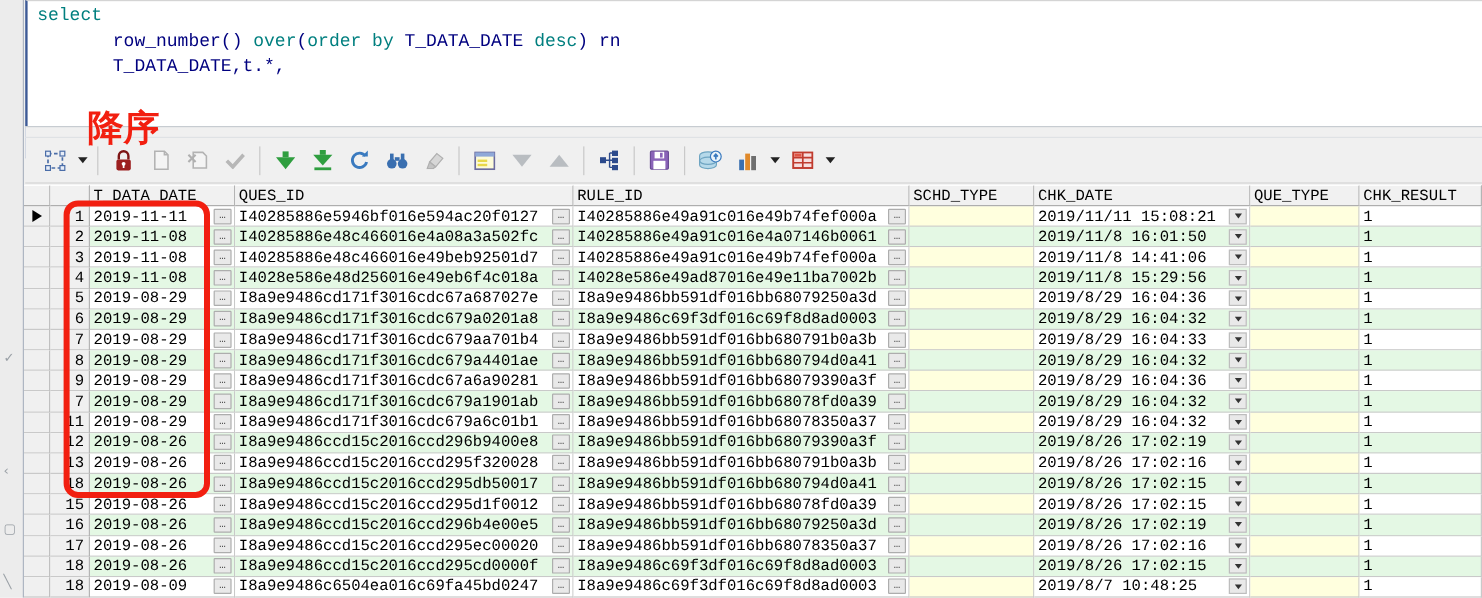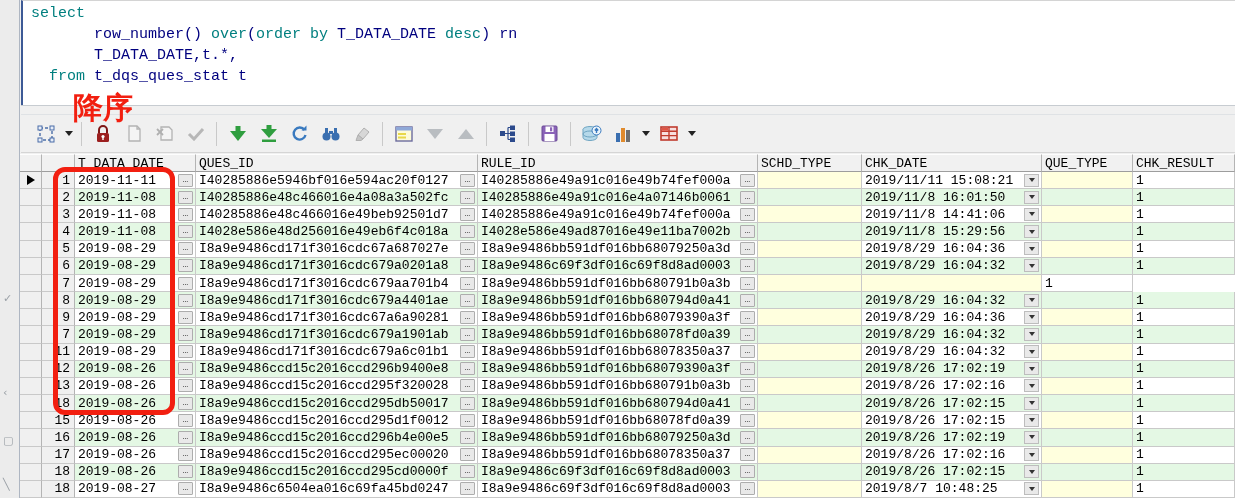--- a/index.html
+++ b/index.html
@@ -59,21 +59,20 @@
   <span class="strip-glyph" style="top:292px">✓</span>
   <span class="strip-glyph" style="top:386px">‹</span>
   <span class="strip-glyph" style="top:434px">▢</span>
   <span class="strip-glyph" style="top:478px">╲</span>
 </div>
 
 <div class="editor">
     <div class="ed-line"><span class="tok-kw">select</span></div>
     <div class="ed-line"><span class="tok-id">       row_number() </span><span class="tok-kw">over</span><span class="tok-id">(</span><span class="tok-kw">order by</span><span class="tok-id"> T_DATA_DATE </span><span class="tok-kw">desc</span><span class="tok-id">) rn</span></div>
     <div class="ed-line"><span class="tok-id">       T_DATA_DATE,t.*,</span></div>
-    <div class="ed-line"><span class="tok-id">  </span><span class="tok-kw">from</span><span class="tok-id"> t_dqs_ques_stat t</span></div>
   </div>
 
 <div class="splitter"></div>
 
 <div class="toolbar">
   <div class="tb-btn">
     <svg width="18" height="18" viewBox="0 0 18 18">
       <rect x="3" y="3" width="12" height="12" fill="none" stroke="#4a6da8" stroke-width="1.4" stroke-dasharray="3 2"></rect>
       <rect x="1" y="1" width="4" height="4" fill="#e8eef8" stroke="#4a6da8"></rect>
       <rect x="13" y="1" width="4" height="4" fill="#e8eef8" stroke="#4a6da8"></rect>
@@ -439,20 +438,28 @@
             <span class="dots-btn">…</span>
           </span>
         </div>
         <div class="cell ">
           <span class="val-wrap">
             <span>I8a9e9486bb591df016bb680791b0a3b</span>
             <span class="dots-btn">…</span>
           </span>
         </div>
         <div class="cell c-null"></div>
+        <div class="cell ">
+          <span class="val-wrap">
+            <span>2019/8/29 16:04:33</span>
+            <span class="dd-btn">
+              <span></span>
+            </span>
+          </span>
+        </div>
         <div class="cell c-null"></div>
         <div class="cell ">1</div>
       </div>
       <div class="g-row g">
         <div class="cell c-gut"></div>
         <div class="cell c-num">8</div>
         <div class="cell ">
           <span class="val-wrap">
             <span>2019-08-29</span>
             <span class="dots-btn">…</span>
@@ -810,21 +817,21 @@
           </span>
         </div>
         <div class="cell c-null"></div>
         <div class="cell ">1</div>
       </div>
       <div class="g-row">
         <div class="cell c-gut"></div>
         <div class="cell c-num">18</div>
         <div class="cell ">
           <span class="val-wrap">
-            <span>2019-08-27</span>
+            <span>2019-08-09</span>
             <span class="dots-btn">…</span>
           </span>
         </div>
         <div class="cell ">
           <span class="val-wrap">
             <span>I8a9e9486c6504ea016c69fa45bd0247</span>
             <span class="dots-btn">…</span>
           </span>
         </div>
         <div class="cell ">

